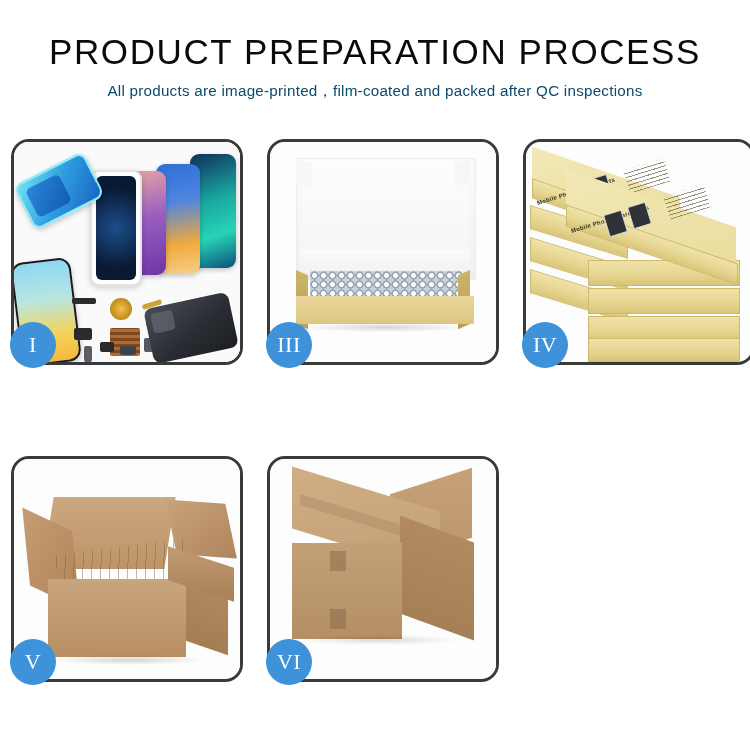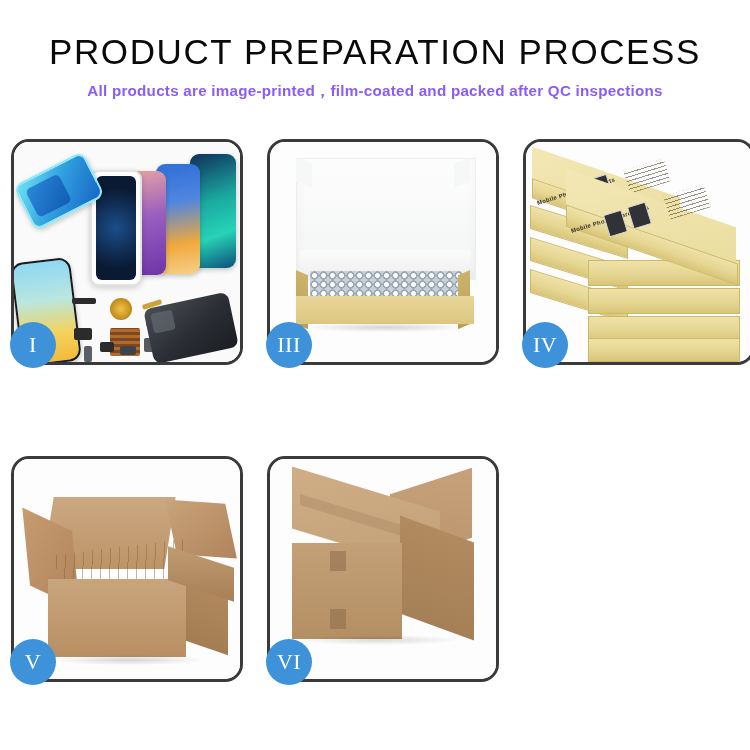--- a/index.html
+++ b/index.html
@@ -36,22 +36,22 @@
     font-weight: 400;
     color: #0a0a0a;
     letter-spacing: 1.6px;
     line-height: 40px;
     white-space: nowrap;
   }
   .subtitle {
     margin-top: 9px;
     font-family: "Liberation Sans", sans-serif;
     font-size: 15.2px;
-    font-weight: 700;
-    color: #8b5cf6;
+    font-weight: 400;
+    color: #0c4a6e;
     letter-spacing: 0.25px;
     line-height: 20px;
     white-space: nowrap;
   }
 
   
   .grid {
     position: absolute;
     top: 139px;
     left: 11px;

